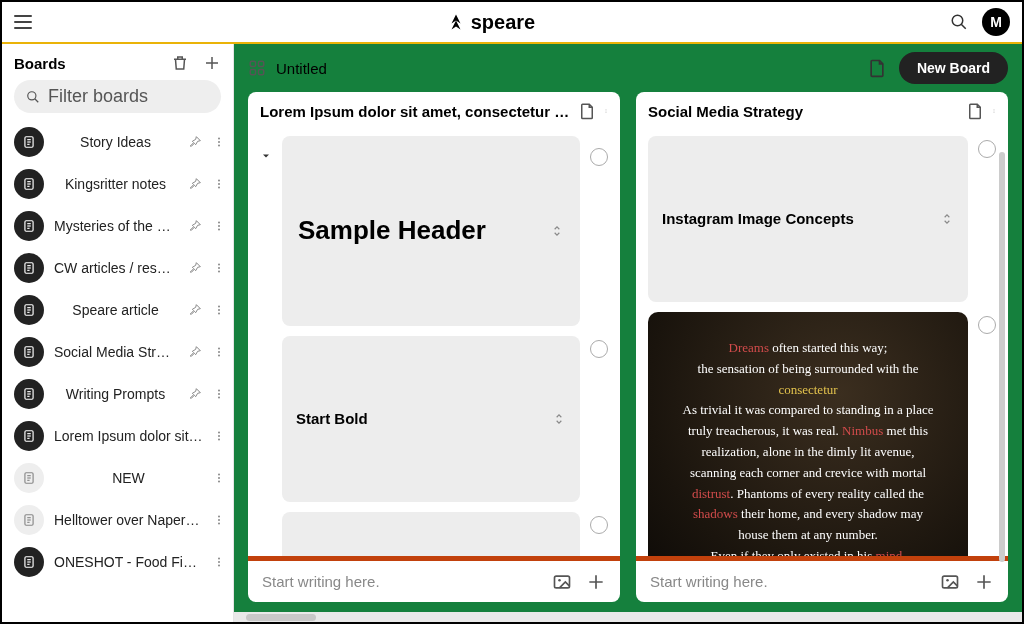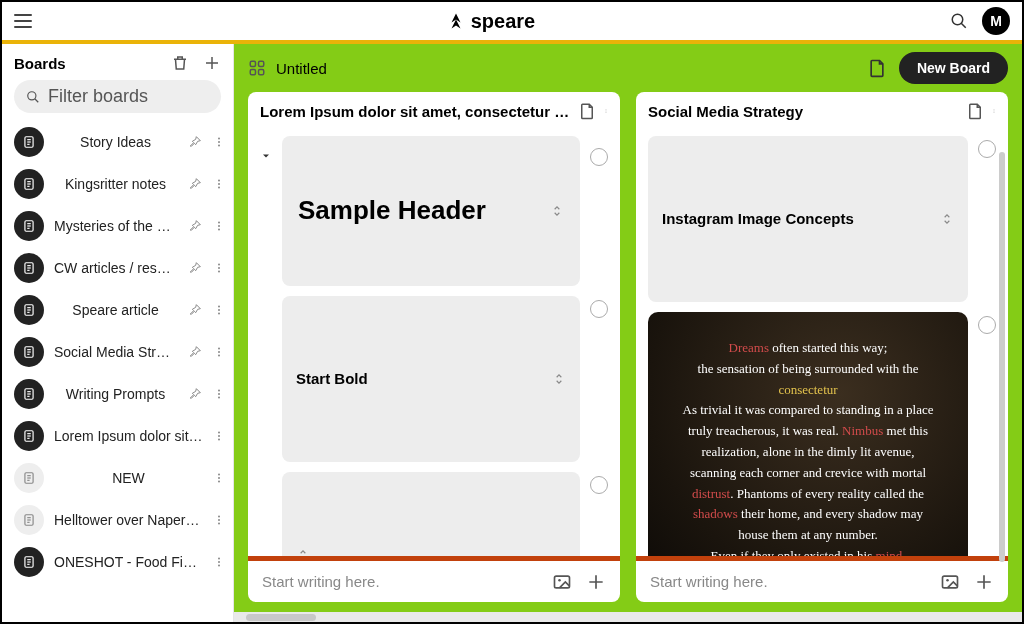--- a/index.html
+++ b/index.html
@@ -1,31 +1,31 @@
 <!DOCTYPE html>
 <html><head>
 <meta charset="utf-8">
 <style>
   * { box-sizing: border-box; }
   html, body { margin: 0; padding: 0; height: 100%; font-family: -apple-system, BlinkMacSystemFont, 'Segoe UI', Arial, sans-serif; }
   body { width: 1024px; height: 624px; border: 2px solid #000; overflow: hidden; background: #fff; }
   .app { display: flex; flex-direction: column; height: 100%; }
 
   
-  .topbar { height: 42px; display: flex; align-items: center; justify-content: space-between; padding: 0 12px; border-bottom: 4px solid #eab308; }
+  .topbar { height: 42px; display: flex; align-items: center; justify-content: space-between; padding: 0 12px; border-bottom: 2px solid #eab308; }
   .hamburger { width: 18px; height: 14px; display: flex; flex-direction: column; justify-content: space-between; cursor: pointer; }
   .hamburger span { height: 2px; background: #444; border-radius: 1px; }
   .brand { display: flex; align-items: center; gap: 6px; font-weight: 600; font-size: 20px; }
   .brand svg { width: 18px; height: 18px; }
   .top-right { display: flex; align-items: center; gap: 14px; }
   .searchglass { width: 18px; height: 18px; color:#333; }
   .avatar { width: 28px; height: 28px; background: #000; color: #fff; border-radius: 50%; display: flex; align-items: center; justify-content: center; font-size: 14px; font-weight: 600; }
 
   
-  .body { flex: 1; display: flex; background: #84cc16; overflow: hidden; }
+  .body { flex: 1; display: flex; background: #15803d; overflow: hidden; }
 
   
   .sidebar { width: 232px; background: #fff; border-right: 1px solid #e5e5e5; display: flex; flex-direction: column; }
   .sb-head { display: flex; align-items: center; justify-content: space-between; padding: 10px 12px 8px; }
   .sb-title { font-weight: 600; font-size: 15px; }
   .sb-head-icons { display: flex; gap: 14px; align-items: center; color:#555; }
   .filter { margin: 0 12px 8px; background: #eee; border-radius: 999px; display: flex; align-items: center; gap: 8px; padding: 6px 12px; font-size: 18px; color: #555; }
   .filter svg { width: 14px; height: 14px; flex-shrink:0; }
 
   .board-list { flex: 1; overflow-y: auto; }
@@ -52,21 +52,21 @@
   .panel-head { display: flex; align-items: center; padding: 10px 12px; gap: 8px; }
   .panel-title { font-weight: 600; font-size: 15px; flex: 1; white-space:nowrap; overflow:hidden; text-overflow:ellipsis; }
   .panel-head svg { color:#555; }
   .dots-v { width:4px; flex-shrink:0; }
 
   .panel-body { flex: 1; overflow-y: auto; padding: 6px 12px 12px; position:relative; }
 
   .block-row { display:flex; align-items:flex-start; gap:10px; margin-bottom:10px; }
   .collapse-caret { width:12px; margin-top:14px; color:#333; flex-shrink:0; }
   .block { background:#ededed; border-radius:8px; padding:8px 14px; flex:1; display:flex; align-items:center; gap:10px; }
-  .block.big { padding:0 16px; }
+  .block.big { padding:20px 16px; }
   .block-text { flex:1; font-size:15px; line-height:1.45; }
   .block.big .block-text { font-size:26px; font-weight:700; }
   .block .sort { width:14px; color:#888; flex-shrink:0; }
   .circle { width:18px; height:18px; border:1.5px solid #aaa; border-radius:50%; flex-shrink:0; margin-top:12px; }
   .circle.tight { margin-top:4px; }
   .indent { margin-left:22px; }
   .bold { font-weight: 700; }
 
   .panel-footer { border-top:5px solid #c2410c; padding:10px 14px; display:flex; align-items:center; gap:14px; height:46px; }
   .footer-input { flex:1; font-size:15px; color:#888; }

